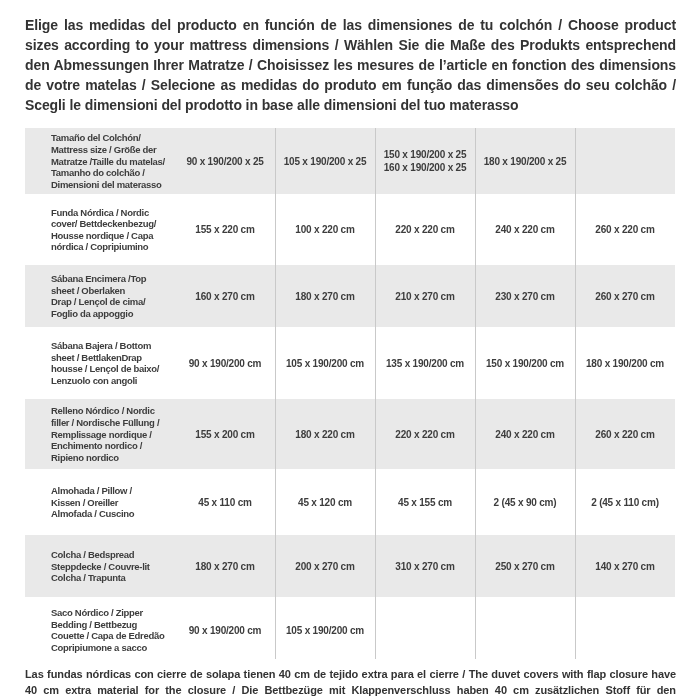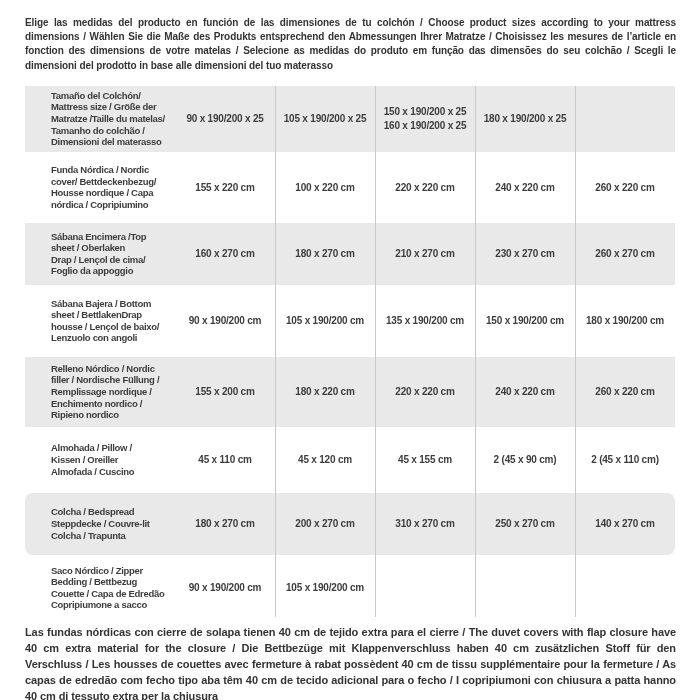--- a/index.html
+++ b/index.html
@@ -4,40 +4,40 @@
 <style>
   html,body{margin:0;padding:0;background:#ffffff;}
   .page{
     width:700px;height:700px;box-sizing:border-box;
     padding:16px 24px 0 25px;
     font-family:"Liberation Sans", sans-serif;
     color:#383838;background:#ffffff;overflow:hidden;
   }
   .intro{
     margin:0 0 13px 0;
-    font-size:10px;font-weight:700;line-height:1.42;
+    font-size:14px;font-weight:700;line-height:1.42;
     text-align:justify;color:#333333;letter-spacing:-0.1px;
   }
   .table-wrap{
     position:relative;width:650px;margin:0 0 8px 0;
   }
   .vlines{position:absolute;top:0;left:0;width:100%;height:100%;pointer-events:none;}
   .vline{position:absolute;top:0;bottom:0;width:1px;background:#c9c9c9;display:block;}
   .vline.v1{left:250px;} .vline.v2{left:350px;} .vline.v3{left:450px;} .vline.v4{left:550px;}
   .row{
     display:flex;align-items:center;background:#ffffff;margin-bottom:4px;
   }
   .row.shaded{background:#e9e9e9;align-items:center;}
   .row:nth-child(2){min-height:66px;}
   .row:nth-child(3){min-height:63px;}
   .row:nth-child(4){min-height:62px;}
   .row:nth-child(5){min-height:64px;}
   .row:nth-child(6){min-height:70px;}
   .row:nth-child(7){min-height:58px;}
-  .row:nth-child(8){min-height:62px;border-radius:8px;}
+  .row:nth-child(8){min-height:62px;}
   .row:nth-child(9){min-height:58px;margin-bottom:0;}
   .cell{box-sizing:border-box;}
   .label{
     width:150px;flex:0 0 150px;padding-left:26px;padding-right:2px;
     font-size:9.5px;font-weight:700;line-height:1.22;letter-spacing:-0.3px;
     white-space:pre-line;text-align:left;color:#3d3d3d;
   }
   .value{
     width:100px;flex:0 0 100px;text-align:center;
     font-size:10px;font-weight:700;letter-spacing:-0.2px;line-height:1.35;

